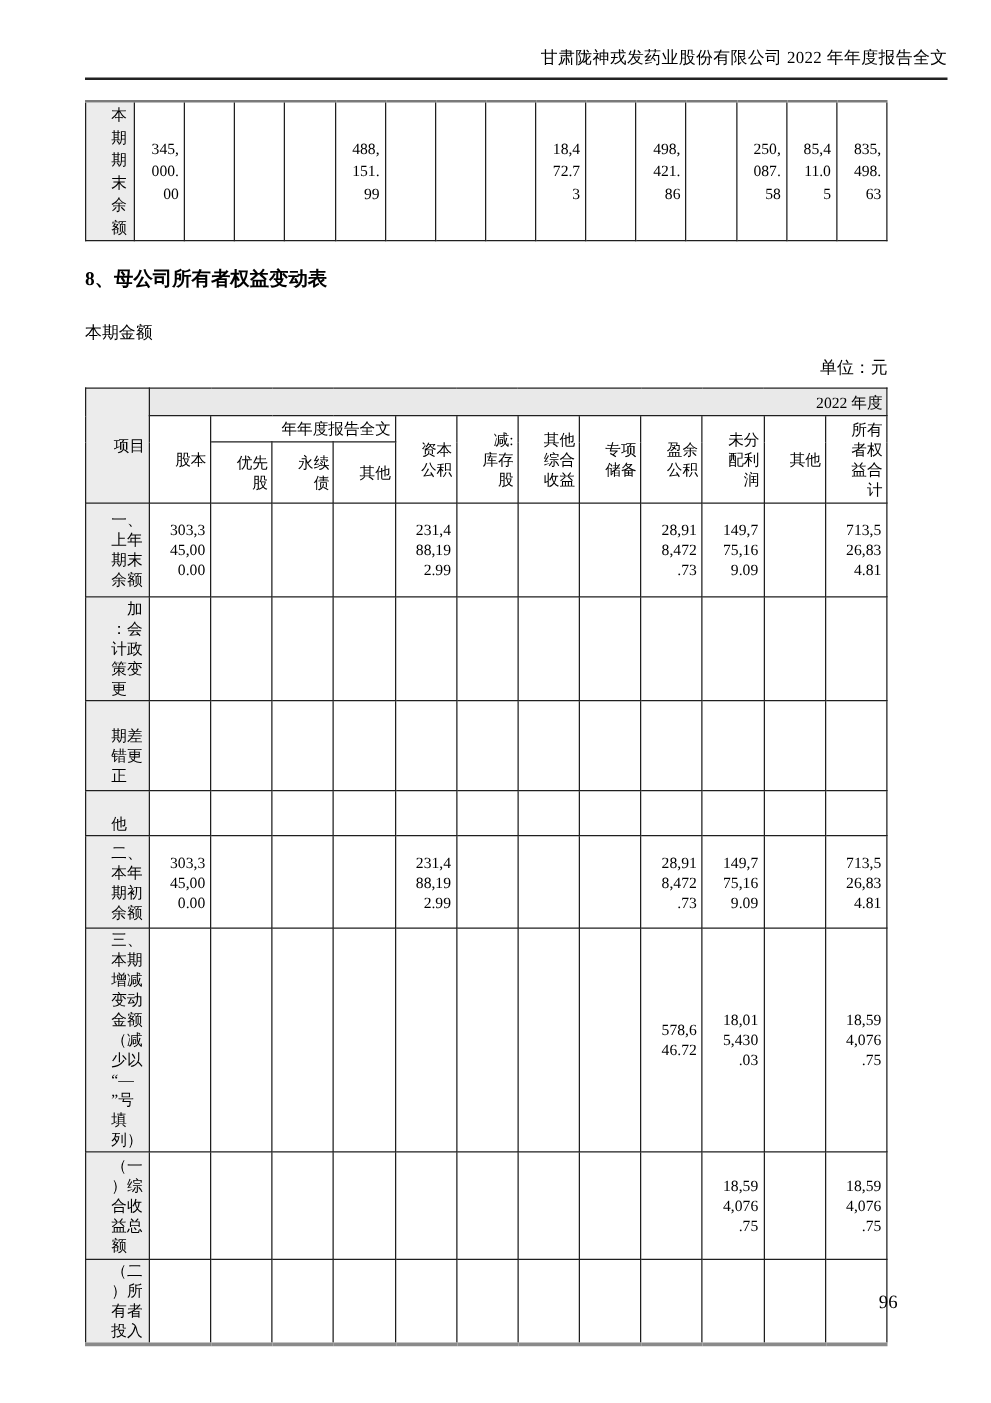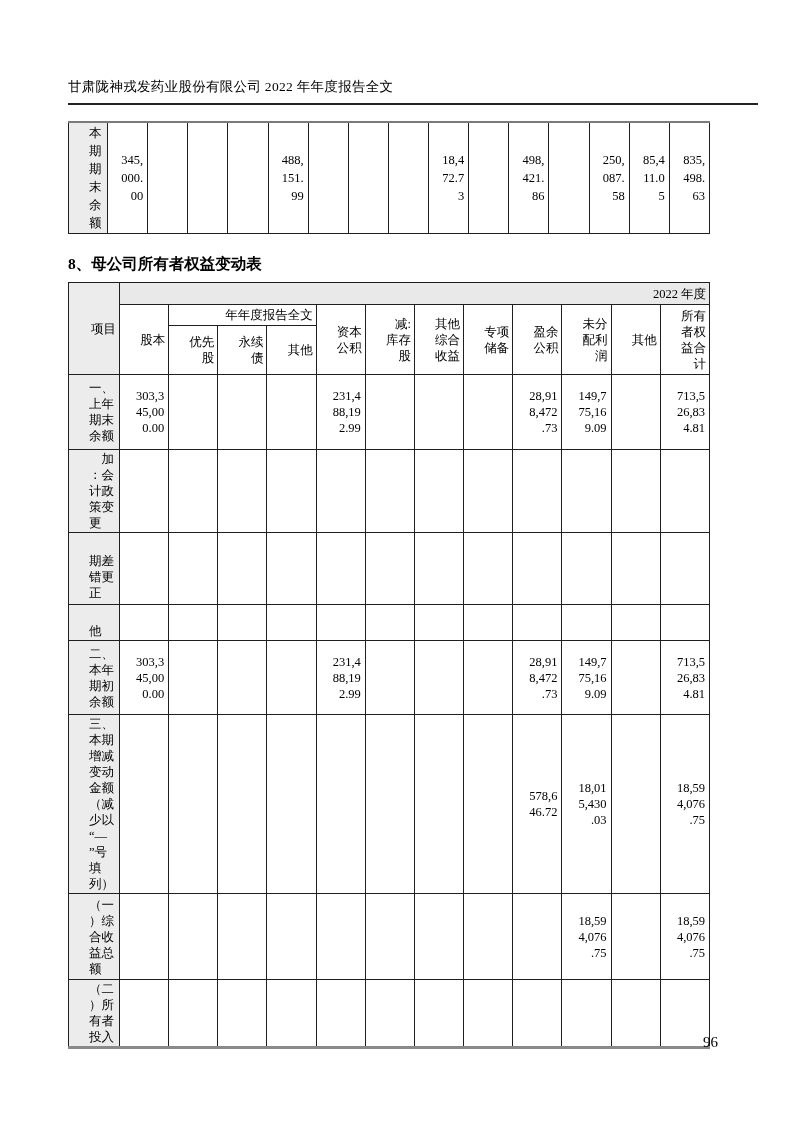--- a/index.html
+++ b/index.html
@@ -1,19 +1,19 @@
 <!DOCTYPE html>
 <html><head>
 <meta charset="utf-8">
 <style>
   html,body{margin:0;padding:0;background:#fff;}
   .page{position:relative;width:793px;height:1122px;background:#ffffff;overflow:hidden;
         font-family:"Liberation Serif","DejaVu Serif",serif;color:#000;}
-  .hdr{margin-left:68px;width:690px;padding-top:49px;
-       font-size:13.5px;line-height:17px;letter-spacing:.3px;margin-top:29px;}
+  .hdr{margin-left:68px;width:690px;padding-top:37px;text-align:right;
+       font-size:13.5px;line-height:17px;letter-spacing:.3px;}
   .rule{width:690px;margin:8px 0 0 68px;border-bottom:2px solid #222;}
   table{border-collapse:collapse;table-layout:fixed;margin-left:68px;}
   td{border:1px solid #1f1f1f;font-size:12.5px;line-height:16px;
      white-space:pre-wrap;word-wrap:break-word;overflow:hidden;
      vertical-align:middle;padding:1px 3px;}
   .num{text-align:right;padding-right:4px;}
   .lbl{background:#ececec;text-align:left;padding-left:20px;}
   .hd{text-align:right;}
   .gray{background:#e9e9e9;}
   .carry{width:642px;margin-top:16px;}
@@ -69,20 +69,22 @@
 11.0
 5</td>
       <td class="num">835,
 498.
 63</td>
     </tr>
   </tbody>
     </table>
 
   <div class="title">8、母公司所有者权益变动表</div>
+  <div class="sub">本期金额</div>
+  <div class="unit">单位：元</div>
 
   <table class="main">
     <colgroup>
         <col style="width:51px">
       </colgroup>
     <tbody>
         <tr style="height:22px">
       <td class="lbl hd" rowspan="3">项目</td>
       <td class="hd gray" colspan="12">2022 年度</td>
     </tr>

